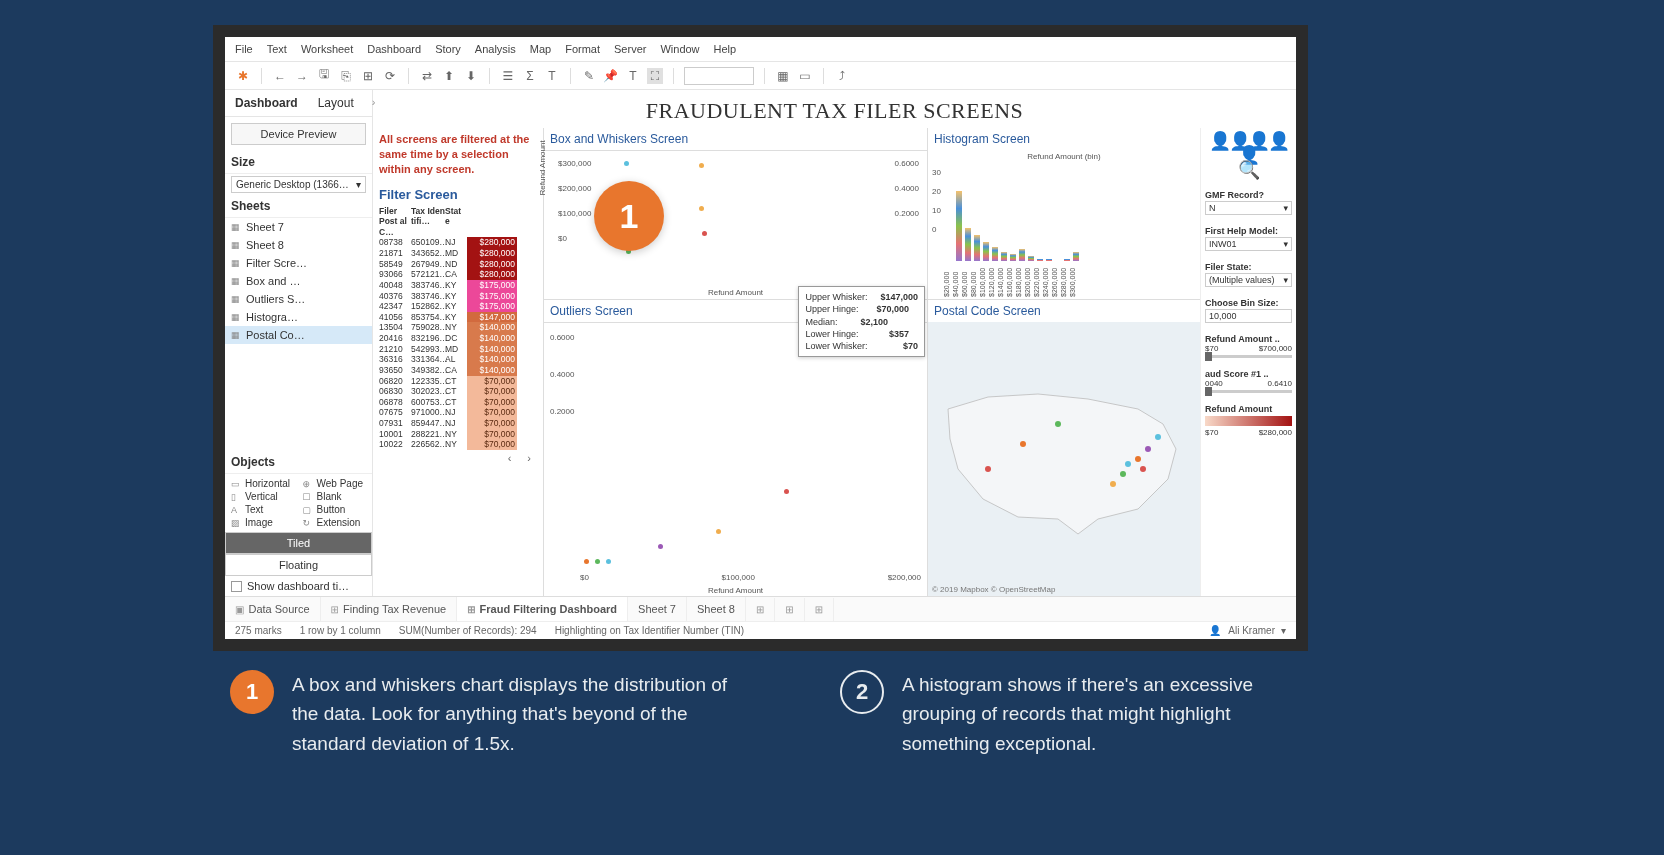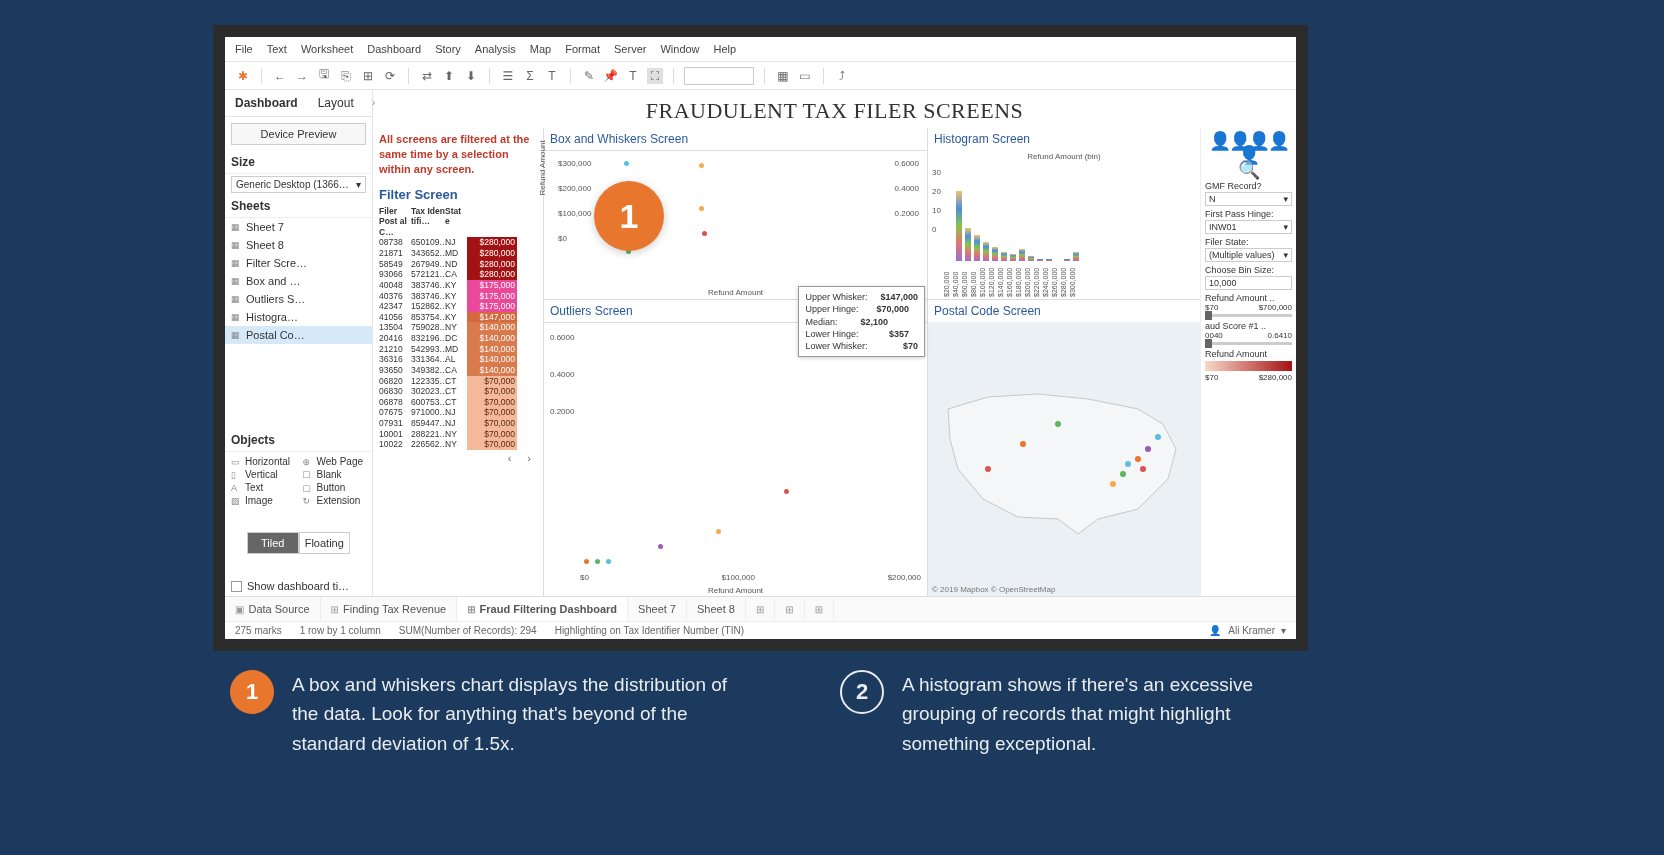--- a/index.html
+++ b/index.html
@@ -28,21 +28,21 @@
 .lp-tab.active { font-weight: 600; }
 .lp-caret { margin-left: auto; padding: 6px 8px; color: #999; }
 .device-btn { margin: 6px; padding: 4px 8px; border: 1px solid #ccc; background: #f7f7f7; text-align: center; font-size: 11px; }
 .lp-section-h { padding: 4px 6px; font-weight: 600; font-size: 12px; border-bottom: 1px solid #eee; }
 .lp-row { padding: 3px 6px; display: flex; align-items: center; gap: 5px; }
 .lp-row.sel { background: #d6e9f8; }
 .lp-dd { border: 1px solid #ccc; padding: 2px 4px; margin: 2px 6px; font-size: 10px; display: flex; justify-content: space-between; }
 .lp-ico { width: 10px; height: 10px; display: inline-block; color: #888; font-size: 9px; }
 .objects-grid { display: grid; grid-template-columns: 1fr 1fr; gap: 2px 8px; padding: 4px 6px; font-size: 10px; }
 .obj-item { display: flex; align-items: center; gap: 4px; }
-.tf-row { display: flex; margin: 22px; }
+.tf-row { display: flex; margin: 0; flex-direction: column; }
 .tf-btn { flex: 1; text-align: center; padding: 4px; border: 1px solid #ccc; font-size: 11px; }
 .tf-btn.active { background: #666; color: #fff; }
 .cb-row { display: flex; align-items: center; gap: 5px; padding: 4px 6px; font-size: 11px; }
 .cb { width: 11px; height: 11px; border: 1px solid #999; }
 
 
 .canvas { flex: 1; display: flex; flex-direction: column; overflow: hidden; }
 .dash-title { text-align: center; font-family: Georgia, serif; font-size: 22px; padding: 8px 0 4px; letter-spacing: 0.5px; }
 .dash-body { flex: 1; display: flex; overflow: hidden; }
 
@@ -86,21 +86,21 @@
 .histo-xlabels { position: absolute; bottom: 2px; left: 22px; right: 2px; display: flex; font-size: 7px; color: #555; }
 .histo-xlabels span { transform: rotate(-90deg); transform-origin: left bottom; width: 9px; white-space: nowrap; display: inline-block; }
 .histo-bars { position: absolute; left: 28px; bottom: 38px; right: 4px; height: 72px; display: flex; align-items: flex-end; gap: 3px; }
 .hbar { width: 6px; background: linear-gradient(#f5c26b,#4a90d9,#8bc34a,#e57373,#9575cd); }
 
 .map-area { flex: 1; position: relative; background: #eaf0f4; }
 .map-credit { position: absolute; bottom: 2px; left: 4px; font-size: 8px; color: #777; }
 
 
 .filters-pane { width: 96px; padding: 4px 4px; font-size: 9px; border-left: 1px solid #eee; }
-.fp-lbl { font-weight: 400; margin-top: 2px; }
+.fp-lbl { font-weight: 700; margin-top: 11px; }
 .fp-dd { border: 1px solid #ccc; padding: 1px 3px; margin: 1px 0 3px; display: flex; justify-content: space-between; font-size: 9px; }
 .fp-range { display: flex; justify-content: space-between; font-size: 8px; margin-bottom: 2px; }
 .fp-slider { height: 3px; background: #ccc; margin: 2px 0 4px; position: relative; }
 .fp-slider::after { content: ''; position: absolute; top: -3px; width: 7px; height: 9px; background: #666; }
 .fp-grad { height: 10px; background: linear-gradient(to right, #f8d9c8, #a31212); margin: 2px 0; }
 .people-icon { text-align: center; font-size: 18px; letter-spacing: -3px; color: #333; line-height: 0.8; padding: 2px 0; }
 
 
 .bot-tabs { display: flex; align-items: center; border-top: 1px solid #ddd; background: #fafafa; font-size: 11px; }
 .bt { padding: 6px 10px; border-right: 1px solid #eee; color: #555; display: flex; align-items: center; gap: 4px; }
@@ -522,21 +522,21 @@
           </div>
         </div>
 
         <div class="filters-pane">
           <div class="people-icon">👤👤👤👤👤<br>🔍</div>
           <div class="fp-lbl">GMF Record?</div>
           <div class="fp-dd">
                 <span>N</span>
                 <span>▾</span>
               </div>
-          <div class="fp-lbl">First Pass Hinge:</div>
+          <div class="fp-lbl">First Help Model:</div>
           <div class="fp-dd">
                 <span>INW01</span>
                 <span>▾</span>
               </div>
           <div class="fp-lbl">Filer State:</div>
           <div class="fp-dd">
                 <span>(Multiple values)</span>
                 <span>▾</span>
               </div>
           <div class="fp-lbl">Choose Bin Size:</div>

